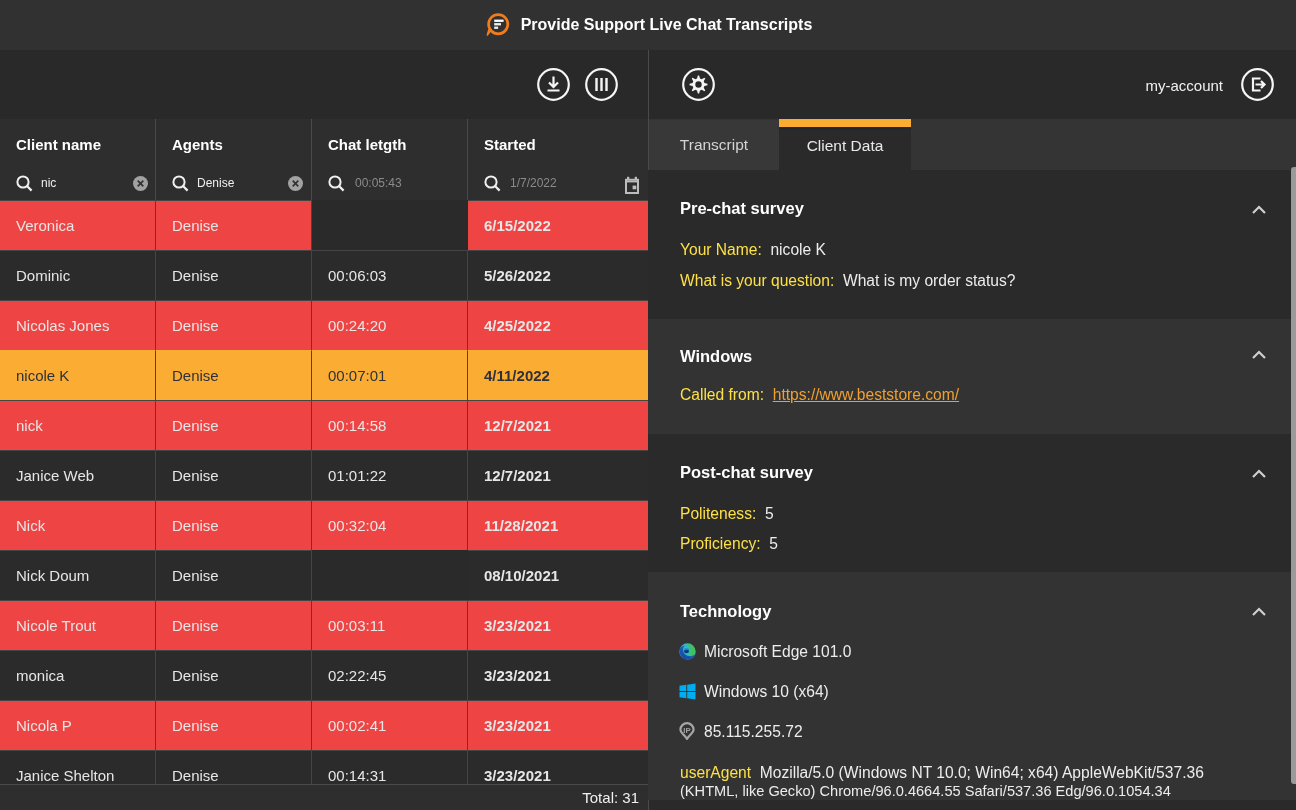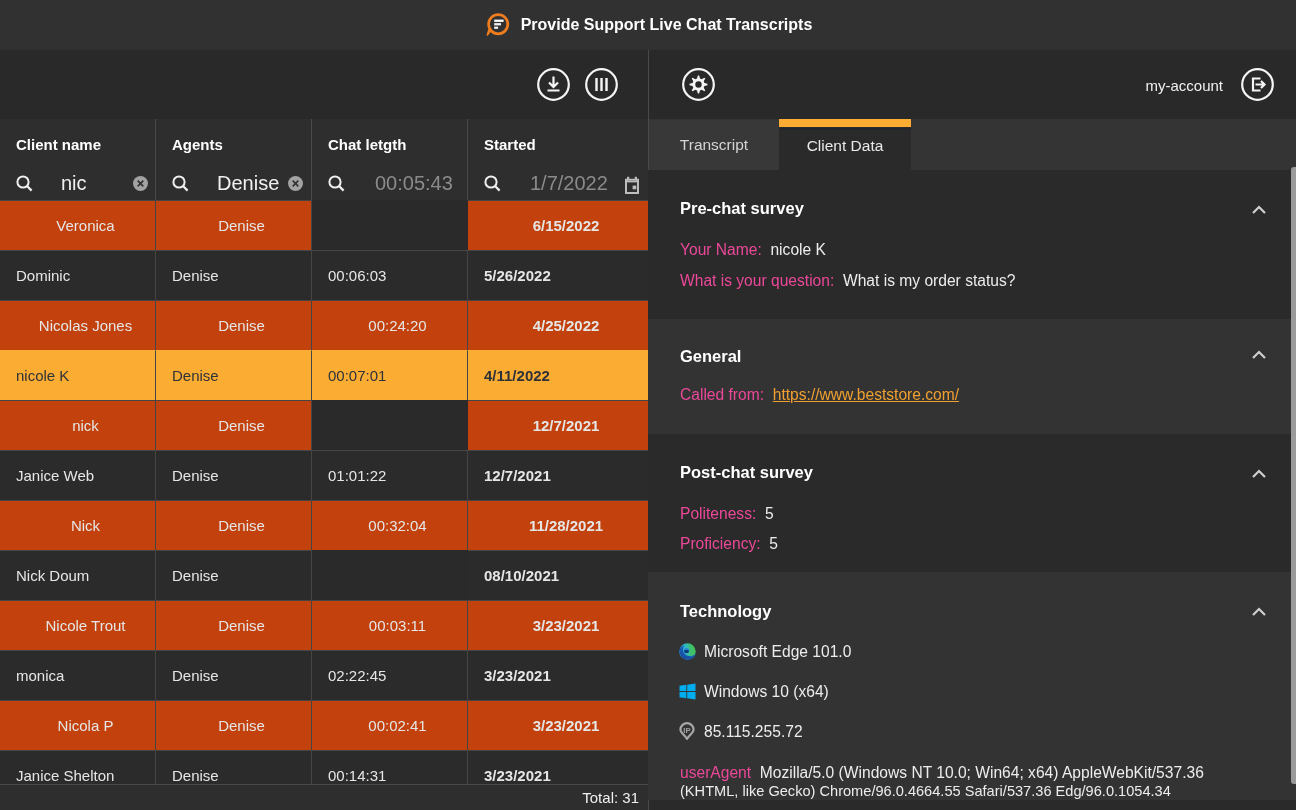--- a/index.html
+++ b/index.html
@@ -15,46 +15,46 @@
   .thead{left:0;top:119px;width:648px;height:81px;background:#2e2e2e;}
   .hcol{position:absolute;top:0;height:81px;border-right:1px solid #4a4a4a;}
   .htitle{position:absolute;top:15px;height:21px;line-height:21px;
           color:#fff;font-size:15px;font-weight:bold;white-space:nowrap;}
   .rows{left:0;top:199px;width:648px;height:584.5px;overflow:hidden;}
   .row{position:absolute;left:0;width:648px;height:50px;}
   .cell{position:absolute;top:0;height:49px;border-top:1px solid #454545;
         border-right:1px solid #454545;padding-left:16px;line-height:49px;
         font-size:15px;color:#e6e6e6;white-space:nowrap;}
   .cell.c4{border-right:none;font-weight:bold;}
-  .rowA .cell{background:#c2410c;text-align:center;}
+  .rowA .cell{background:#ef4444;}
   .rowB .cell{background:#2b2b2b;}
   .rowO .cell{background:#fbad33;color:#2e3138;border-top-color:#fbad33;}
   .lfoot{left:0;top:783.5px;width:648px;height:26.5px;background:#2e2e2e;
          border-top:1px solid #4a4a4a;color:#f0f0f0;font-size:15px;
          text-align:right;line-height:25px;padding-right:9px;box-sizing:border-box;}
   .tabbar{left:649px;top:119px;width:647px;height:51px;background:#343434;}
   .tab1{left:649px;top:120px;width:130px;height:50px;background:#383838;
         color:#d4d4d4;font-size:15.5px;text-align:center;line-height:50px;}
   .tab2{left:779px;top:119px;width:132px;height:51px;background:#2a2a2a;
         color:#e9e9e9;font-size:15.5px;text-align:center;line-height:38px;
         border-top:8px solid #fbad33;box-sizing:border-box;}
   .sec{left:648px;width:648px;}
   .s1{top:170px;height:148.5px;background:#2a2a2a;}
   .s2{top:318.5px;height:115.5px;background:#333333;}
   .s3{top:434px;height:148.5px;background:#2a2a2a;}
   .s4{top:572px;height:227.5px;background:#333333;}
   .shead{position:absolute;left:32px;color:#fff;font-size:16.5px;font-weight:bold;
          height:22px;line-height:22px;white-space:nowrap;}
   .line{position:absolute;left:32px;height:21px;line-height:21px;font-size:15.6px;
         color:#ededed;white-space:nowrap;}
-  .lbl{color:#ec4899;}
+  .lbl{color:#fde047;}
   .chev{position:absolute;right:29px;}
   a.lnk{color:#f0a030;}
   .fsearch{position:absolute;top:55.5px;width:17px;height:17px;}
-  .ftext{position:absolute;top:53.5px;height:21px;line-height:21px;font-size:20px;color:#f0f0f0;margin-left:20px;}
+  .ftext{position:absolute;top:53.5px;height:21px;line-height:21px;font-size:12px;color:#f0f0f0;}
   .ftext.gray{color:#8b8b8b;}
   .fclear{position:absolute;top:56.5px;width:15px;height:15px;}
   .scroll{left:1291px;top:167px;width:5px;height:617px;background:#9a9a9a;
           border-radius:3px 0 0 3px;}
   .icirc{position:absolute;width:33px;height:33px;}
 </style>
 </head>
 <body>
 
 <div class="abs top">
@@ -158,20 +158,21 @@
     </div>
 <div class="row rowO" style="top:151px">
   <div class="cell c1" style="left:0;width:139px">nicole K</div>
   <div class="cell c2" style="left:156px;width:139px">Denise</div>
   <div class="cell c3" style="left:312px;width:139px">00:07:01</div>
   <div class="cell c4" style="left:468px;width:164px">4/11/2022</div>
     </div>
 <div class="row rowA" style="top:201px">
   <div class="cell c1" style="left:0;width:139px">nick</div>
   <div class="cell c2" style="left:156px;width:139px">Denise</div>
+  <div class="cell c3" style="left:312px;width:139px">00:14:58</div>
   <div class="cell c4" style="left:468px;width:164px">12/7/2021</div>
     </div>
 <div class="row rowB" style="top:251px">
   <div class="cell c1" style="left:0;width:139px">Janice Web</div>
   <div class="cell c2" style="left:156px;width:139px">Denise</div>
   <div class="cell c3" style="left:312px;width:139px">01:01:22</div>
   <div class="cell c4" style="left:468px;width:164px">12/7/2021</div>
     </div>
 <div class="row rowA" style="top:301px">
   <div class="cell c1" style="left:0;width:139px">Nick</div>
@@ -221,21 +222,21 @@
 
 <div class="abs sec s1">
   <div class="shead" style="top:27px">Pre-chat survey</div>
   <svg class="chev" style="top:34.5px" width="16" height="10" viewBox="0 0 16 10">
       <path d="M2,8 L8,2 L14,8" fill="none" stroke="#cfcfcf" stroke-width="2.2"></path>
     </svg>
   <div class="line" style="top:69px"><span class="lbl">Your Name:&nbsp;</span> nicole K</div>
   <div class="line" style="top:100px"><span class="lbl">What is your question:&nbsp;</span> What is my order status?</div>
 </div>
 <div class="abs sec s2">
-  <div class="shead" style="top:26.5px">General</div>
+  <div class="shead" style="top:26.5px">Windows</div>
   <svg class="chev" style="top:31.5px" width="16" height="10" viewBox="0 0 16 10">
       <path d="M2,8 L8,2 L14,8" fill="none" stroke="#cfcfcf" stroke-width="2.2"></path>
     </svg>
   <div class="line" style="top:65.5px"><span class="lbl">Called from:&nbsp;</span> <a class="lnk" href="#">https://www.beststore.com/</a></div>
 </div>
 <div class="abs sec s3">
   <div class="shead" style="top:27px">Post-chat survey</div>
   <svg class="chev" style="top:34.5px" width="16" height="10" viewBox="0 0 16 10">
       <path d="M2,8 L8,2 L14,8" fill="none" stroke="#cfcfcf" stroke-width="2.2"></path>
     </svg>

